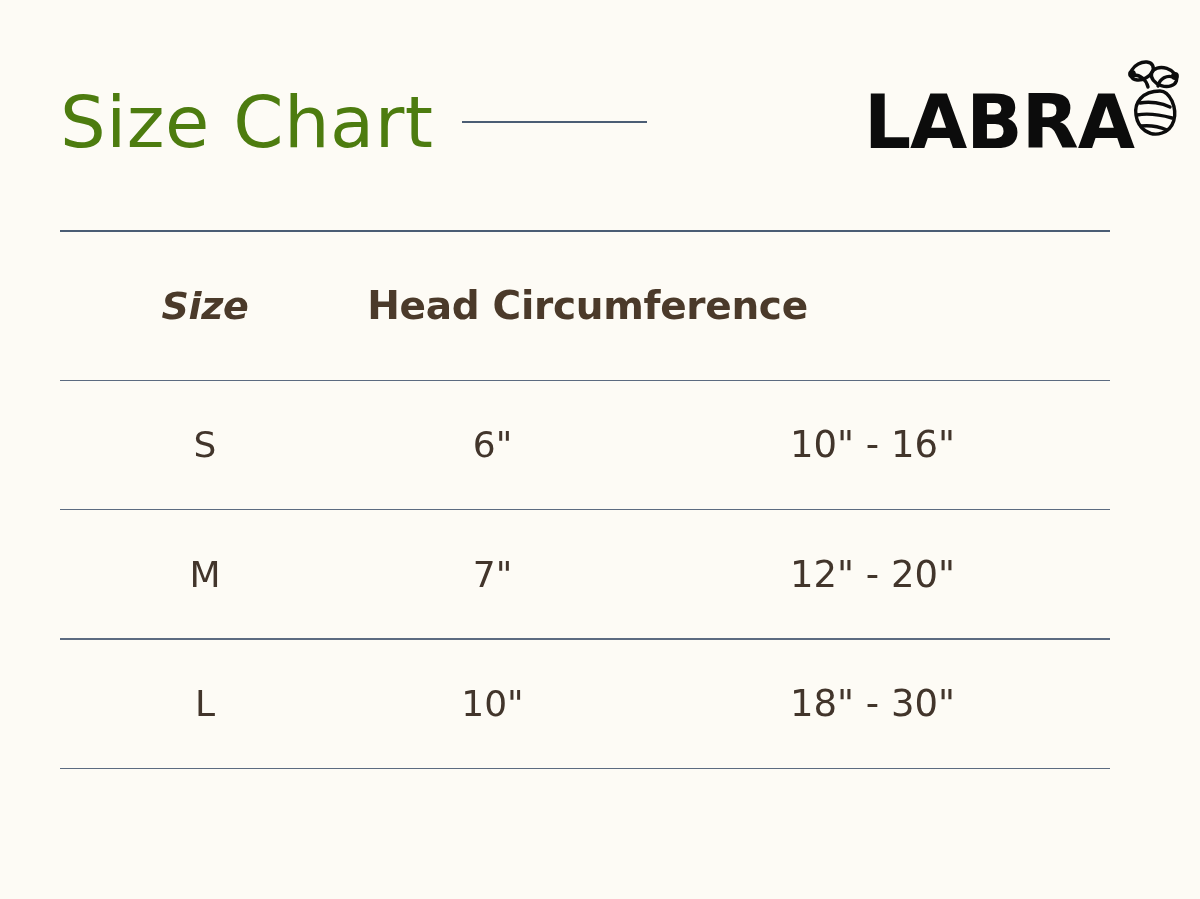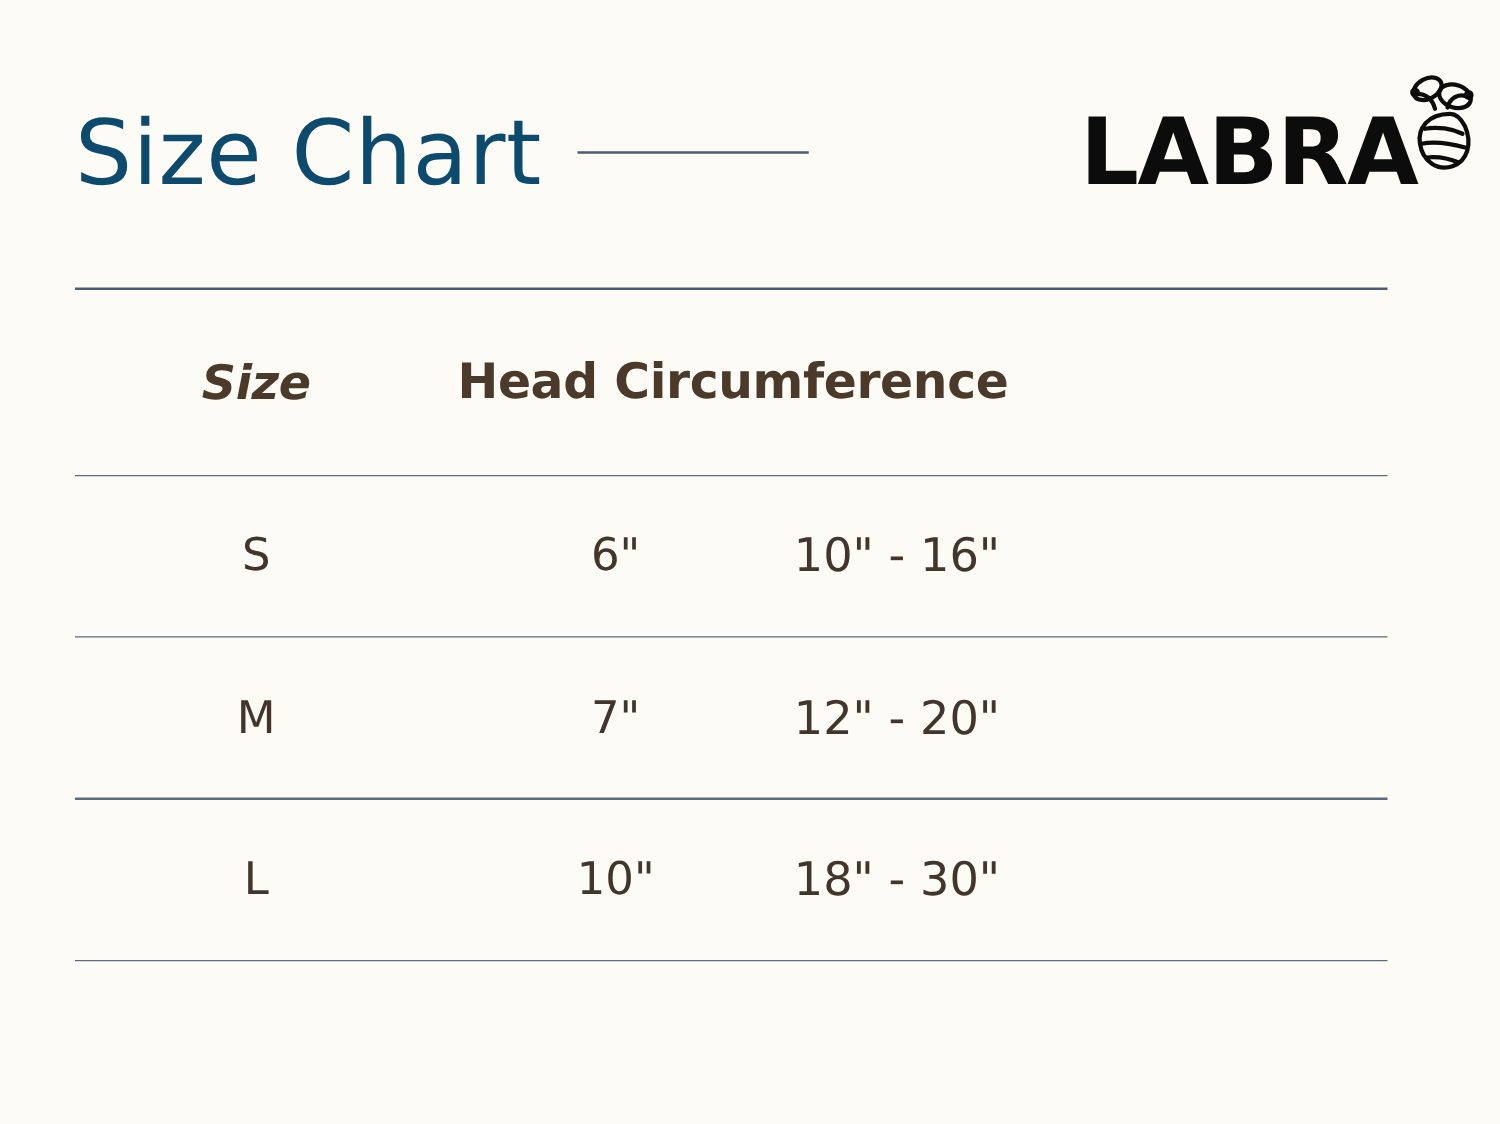--- a/index.html
+++ b/index.html
@@ -30,21 +30,21 @@
     width: 1080px;
     height: 120px;
     display: flex;
     align-items: center;
   }
   .title {
     font-family: "DejaVu Sans", sans-serif;
     font-size: 72px;
     font-weight: 400;
     letter-spacing: 0.5px;
-    color: #0c4a6e;
+    color: #4d7c0f;
     line-height: 1;
     white-space: nowrap;
   }
   .title-rule {
     flex: 0 0 auto;
     width: 185px;
     height: 2px;
     background: #4b5d74;
     margin: 0 22px 0 28px;
   }
@@ -81,26 +81,26 @@
   .rule {
     height: 1.6px;
     background: #4b5d74;
     width: 100%;
   }
   .rule.thin { height: 1.4px; background: #5c6b80; }
   .row {
     display: flex;
     align-items: center;
   }
-  .head-row { height: 148px; gap: 16px; }
+  .head-row { height: 148px; }
   .body-row { height: 128px; }
 
   .col-size   { width: 290px; text-align: center; }
   .col-band   { width: 285px; text-align: center; }
-  .col-head   { width: 475px; text-align: left; }
+  .col-head   { width: 475px; text-align: center; }
 
   .th {
     font-family: "DejaVu Sans", sans-serif;
     font-weight: 700;
     font-size: 39px;
     color: #4b3a2a;
     letter-spacing: -0.3px;
   }
   .th.italic { font-style: italic; font-size: 38px; }
 

